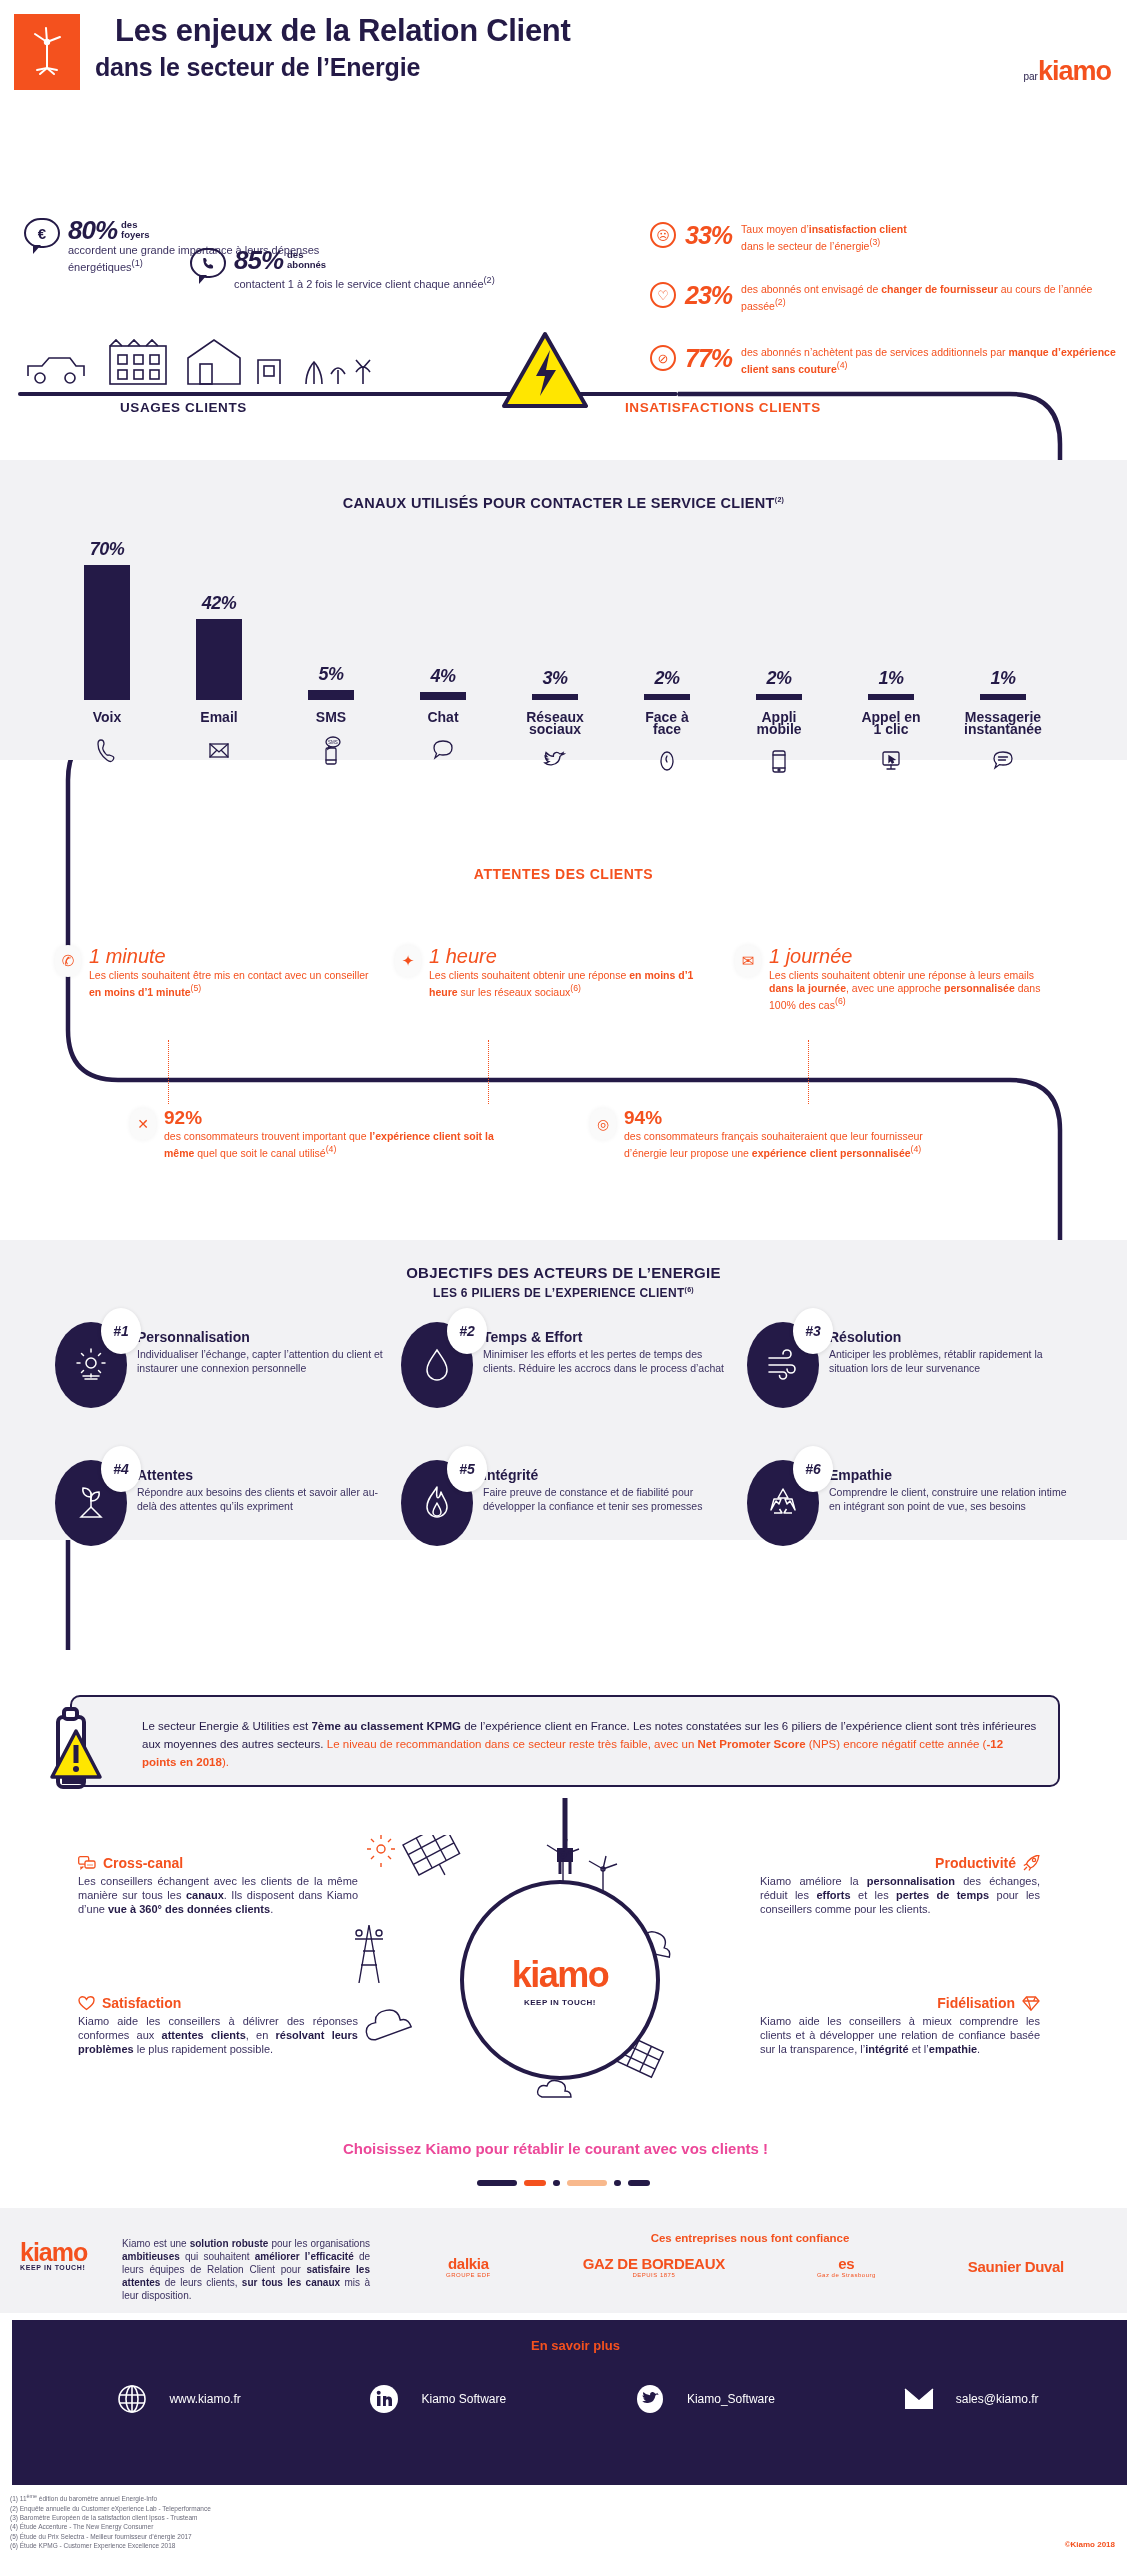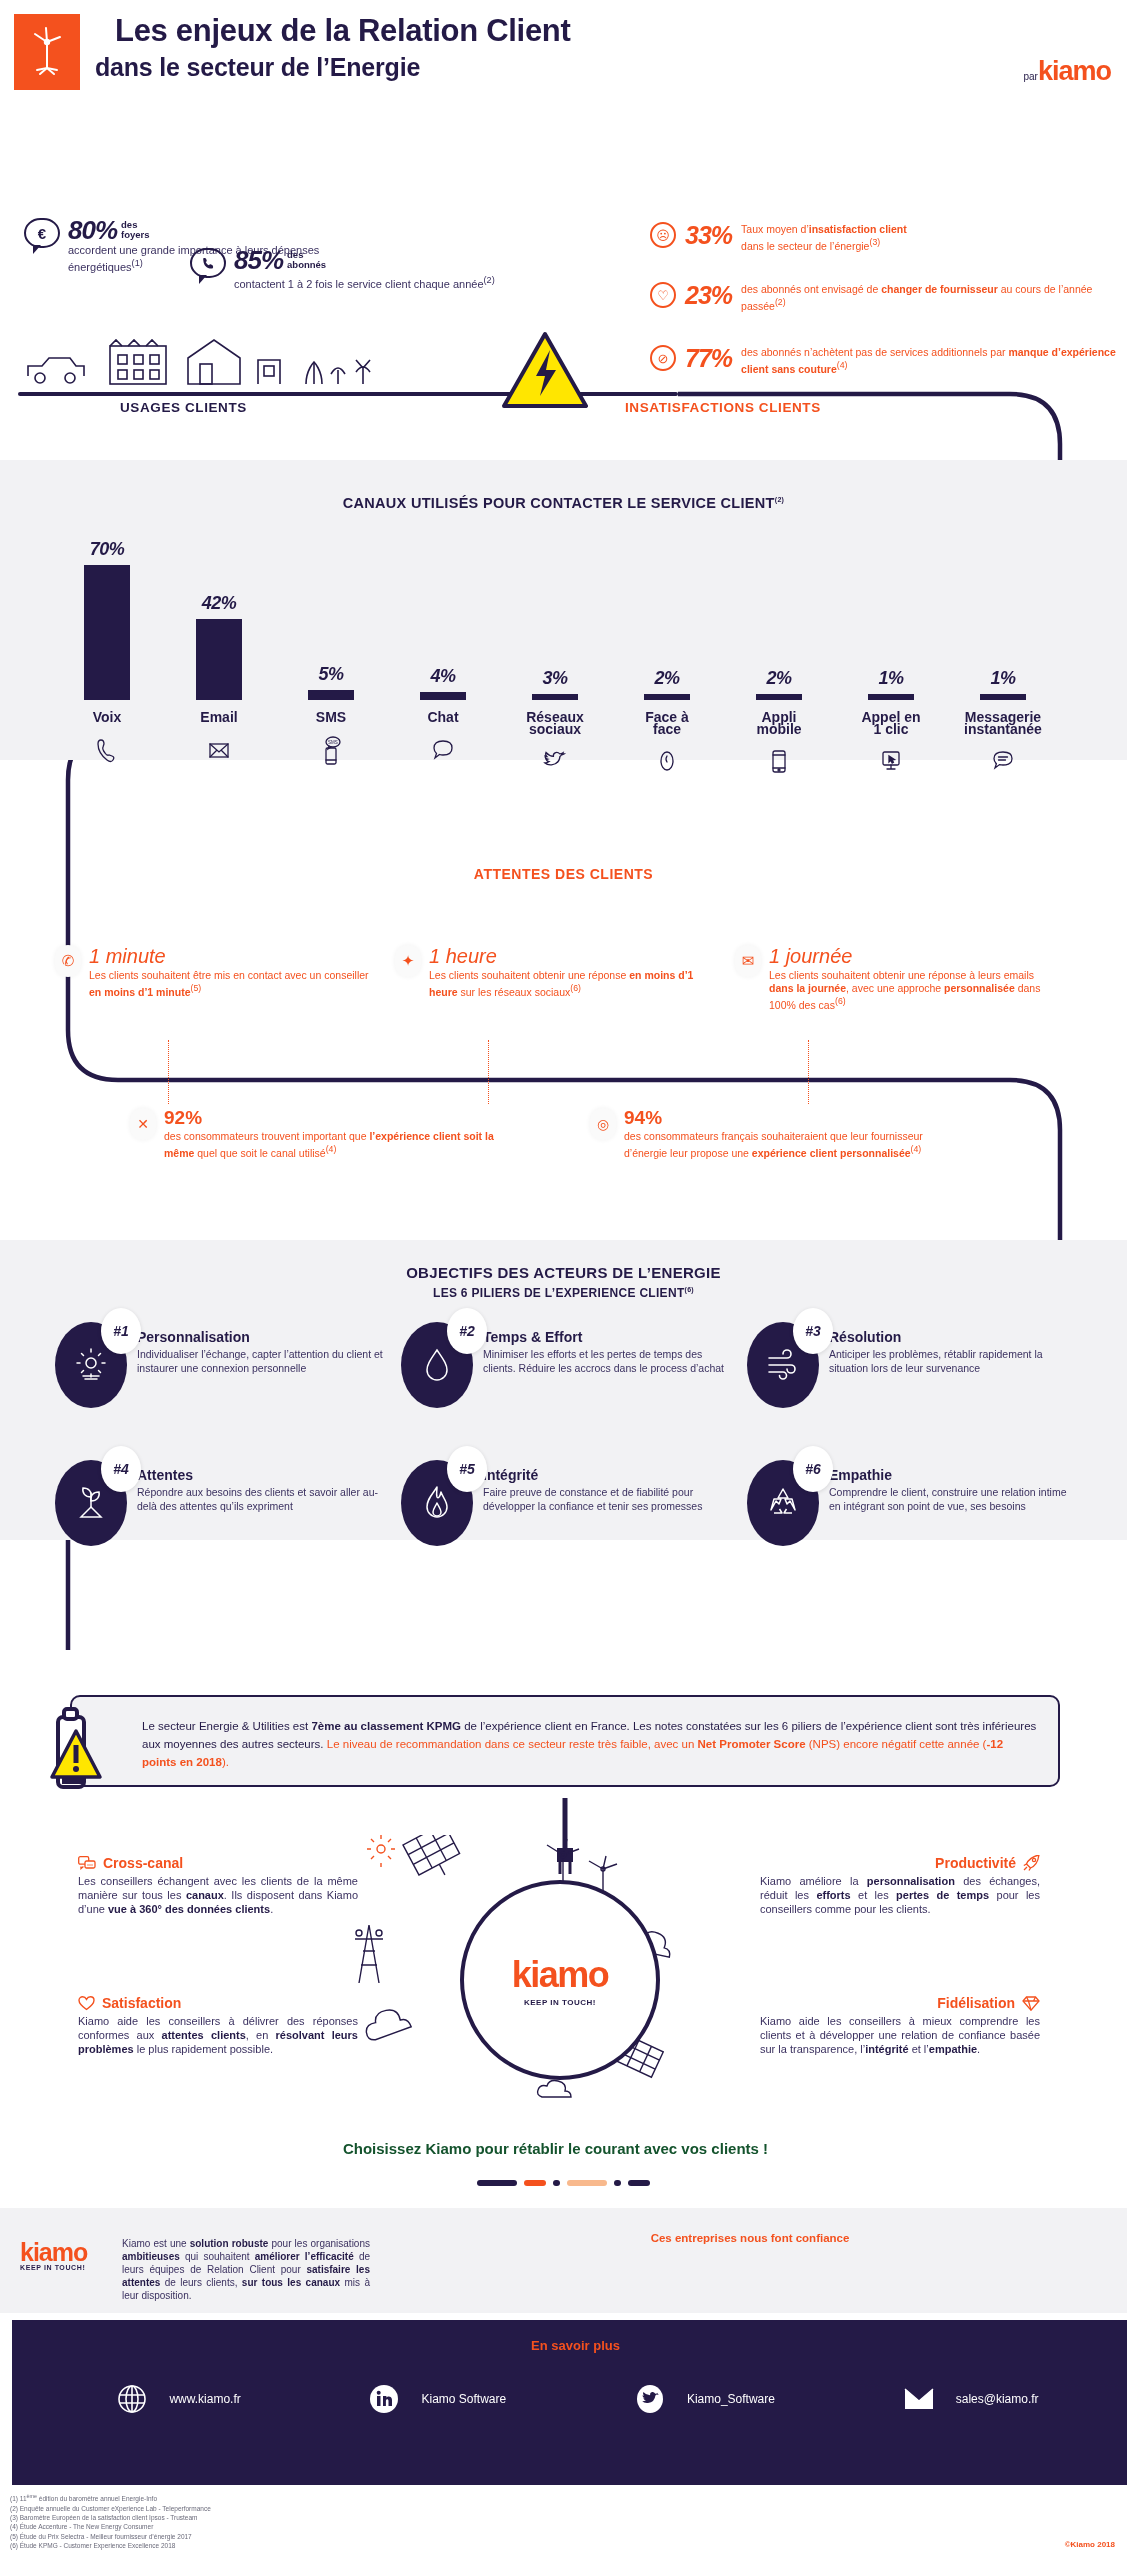--- a/index.html
+++ b/index.html
@@ -107,21 +107,21 @@
   .ben-b b{font-weight:bold;color:#241a47;}
   .ben-ico{color:#f4511e;font-size:15px;}
   .b-tl{left:78px;top:1855px;}
   .b-bl{left:78px;top:1995px;}
   .b-tr{left:760px;top:1855px;text-align:right;}
   .b-br{left:760px;top:1995px;text-align:right;}
   .b-tr .ben-b,.b-br .ben-b{text-align:justify;}
   .ben-hrow{display:flex;align-items:center;gap:7px;}
   .r .ben-hrow{justify-content:flex-end;}
 
-  .cta{position:absolute;left:0;right:16px;top:2140px;text-align:center;font-size:15px;font-weight:bold;color:#14532d;}
+  .cta{position:absolute;left:0;right:16px;top:2140px;text-align:center;font-size:15px;font-weight:bold;color:#ec4899;}
   .dots{position:absolute;left:0;right:0;top:2180px;display:flex;justify-content:center;align-items:center;gap:7px;}
   .dot{border-radius:3px;height:6px;}
 
   
   .part-band{top:2208px;height:105px;background:#f2f2f4;}
   .part-logo{position:absolute;left:20px;top:2240px;}
   .pl-word{font-size:25px;font-weight:bold;color:#f4511e;letter-spacing:-1px;line-height:24px;}
   .pl-sub{font-size:7px;font-weight:bold;color:#241a47;letter-spacing:.6px;}
   .part-txt{position:absolute;left:122px;top:2237px;width:248px;font-size:10px;line-height:13px;color:#3b3160;text-align:justify;}
   .part-txt b{font-weight:bold;color:#241a47;}
@@ -678,20 +678,37 @@
 
   <div class="band-grey part-band"></div>
   <div class="part-logo">
     <div class="pl-word">kiamo</div>
     <div class="pl-sub">KEEP IN TOUCH!</div>
   </div>
   <div class="part-txt">
     <span>Kiamo est une </span><b>solution robuste</b><span> pour les organisations </span><b>ambitieuses</b><span> qui souhaitent </span><b>améliorer l’efficacité</b><span> de leurs équipes de Relation Client pour </span><b>satisfaire les attentes</b><span> de leurs clients, </span><b>sur tous les canaux</b><span> mis à leur disposition.</span>
   </div>
   <div class="part-head">Ces entreprises nous font confiance</div>
+  <div class="part-logos" id="partlogos">
+      <div class="plogo">
+        <div style="font-size:15px;font-weight:bold;letter-spacing:-.3px;">dalkia</div>
+        <div style="font-size:6px;letter-spacing:.5px;">GROUPE EDF</div>
+      </div>
+      <div class="plogo">
+        <div style="font-size:15px;font-weight:bold;letter-spacing:-.3px;">GAZ DE BORDEAUX</div>
+        <div style="font-size:6px;letter-spacing:.5px;">DEPUIS 1875</div>
+      </div>
+      <div class="plogo">
+        <div style="font-size:15px;font-weight:bold;letter-spacing:-.3px;">es</div>
+        <div style="font-size:6px;letter-spacing:.5px;">Gaz de Strasbourg</div>
+      </div>
+      <div class="plogo">
+        <div style="font-size:15px;font-weight:bold;letter-spacing:-.3px;">Saunier Duval</div>
+      </div>
+    </div>
 
   <div class="footer">
     <div class="foot-h">En savoir plus</div>
     <div class="foot-row" id="footrow">
         <div class="foot-item">
           <span class="foot-ico">
             <svg width="30" height="30" viewBox="0 0 30 30" fill="none" stroke="#fff" stroke-width="1.6">
               <circle cx="15" cy="15" r="13"></circle>
               <ellipse cx="15" cy="15" rx="6" ry="13"></ellipse>
               <path d="M2.5 11 h25 M2.5 19 h25 M15 2 v26"></path>

